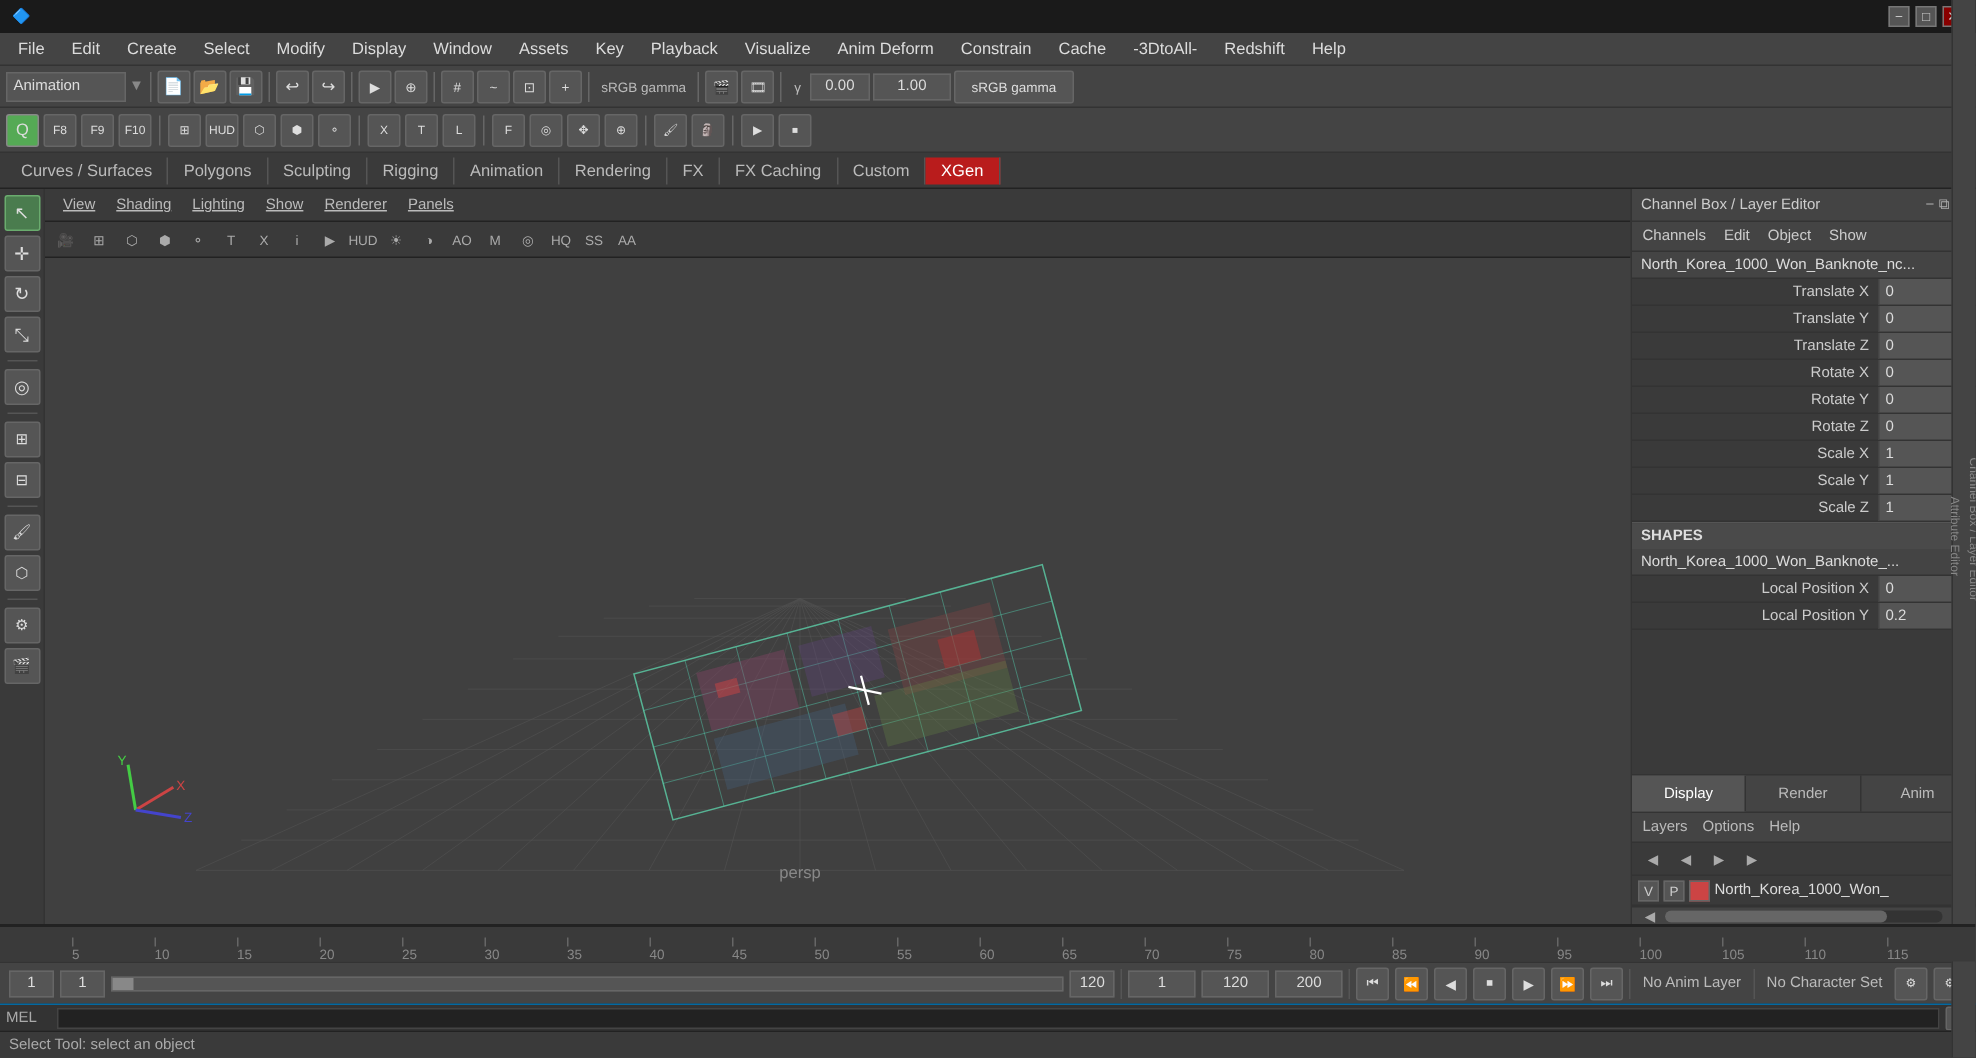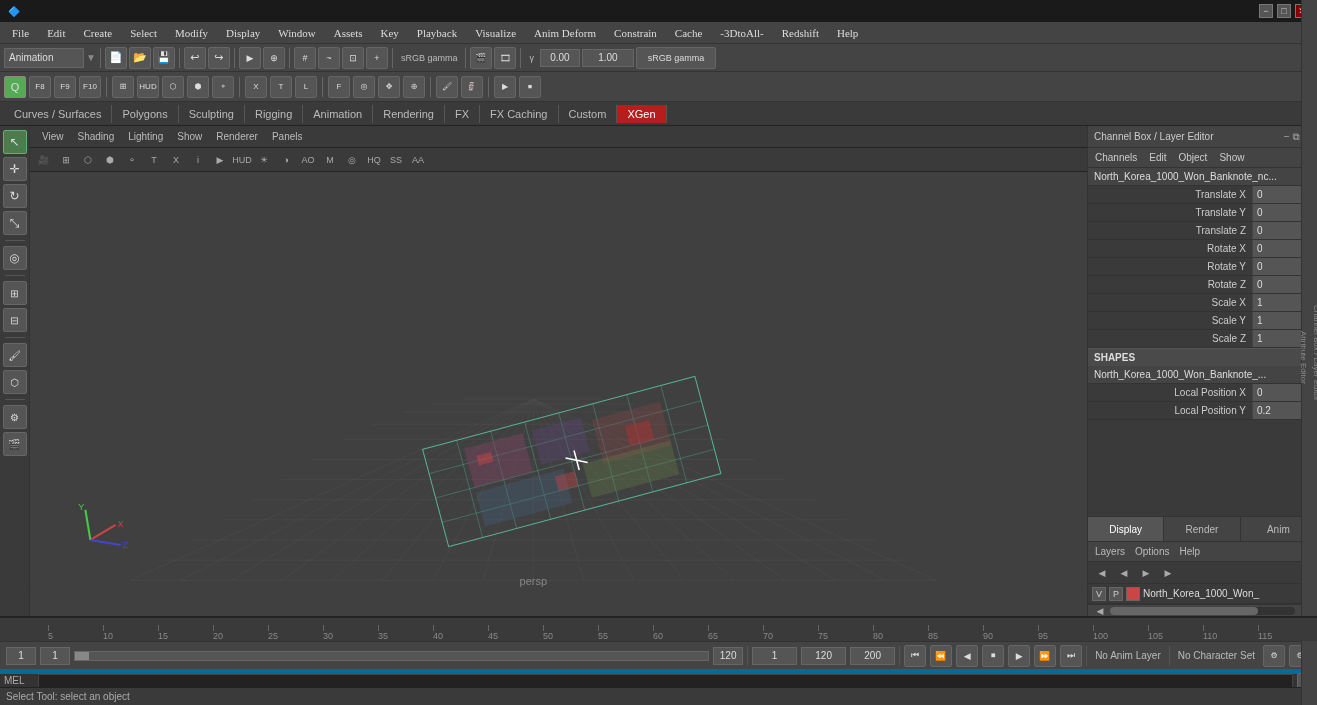--- a/index.html
+++ b/index.html
@@ -29,21 +29,20 @@
       padding: 0 4px;
       gap: 2px;
       border-bottom: 1px solid #333;
     }
     .menu-item {
       padding: 2px 8px;
       cursor: pointer;
       font-size: 11px;
       color: #ddd;
       border-radius: 2px;
-      font-family: Liberation Serif, serif;
     }
 
     
     #toolbar1 {
       background: #444;
       height: 28px;
       display: flex;
       align-items: center;
       padding: 0 4px;
       gap: 2px;
@@ -129,21 +128,21 @@
     .lt-sep { width: 20px; height: 1px; background: #555; margin: 2px 0; }
     #viewport-menubar {
       background: #3a3a3a;
       height: 22px;
       display: flex;
       align-items: center;
       padding: 0 6px;
       gap: 2px;
       border-bottom: 1px solid #222;
     }
-    .vp-menu { padding: 2px 6px; cursor: pointer; font-size: 10px; color: #bbb; }
+    .vp-menu { padding: 2px 6px; cursor: pointer; font-size: 10px; color: #bbb; text-decoration: underline; }
 
     
     #vp-toolbar {
       background: #3a3a3a;
       height: 24px;
       display: flex;
       align-items: center;
       padding: 0 4px;
       gap: 2px;
       border-bottom: 1px solid #222;
@@ -432,21 +431,21 @@
       cursor: pointer;
     }
 
     
     #cmdline {
       height: 18px;
       background: #333;
       display: flex;
       align-items: center;
       padding: 0 4px;
-      border-top: 5px solid #0369a1;
+      border-top: 1px solid #0369a1;
       gap: 4px;
     }
     #cmd-type {
       font-size: 10px;
       color: #aaa;
       width: 30px;
     }
     #cmd-input {
       flex: 1;
       background: #222;

